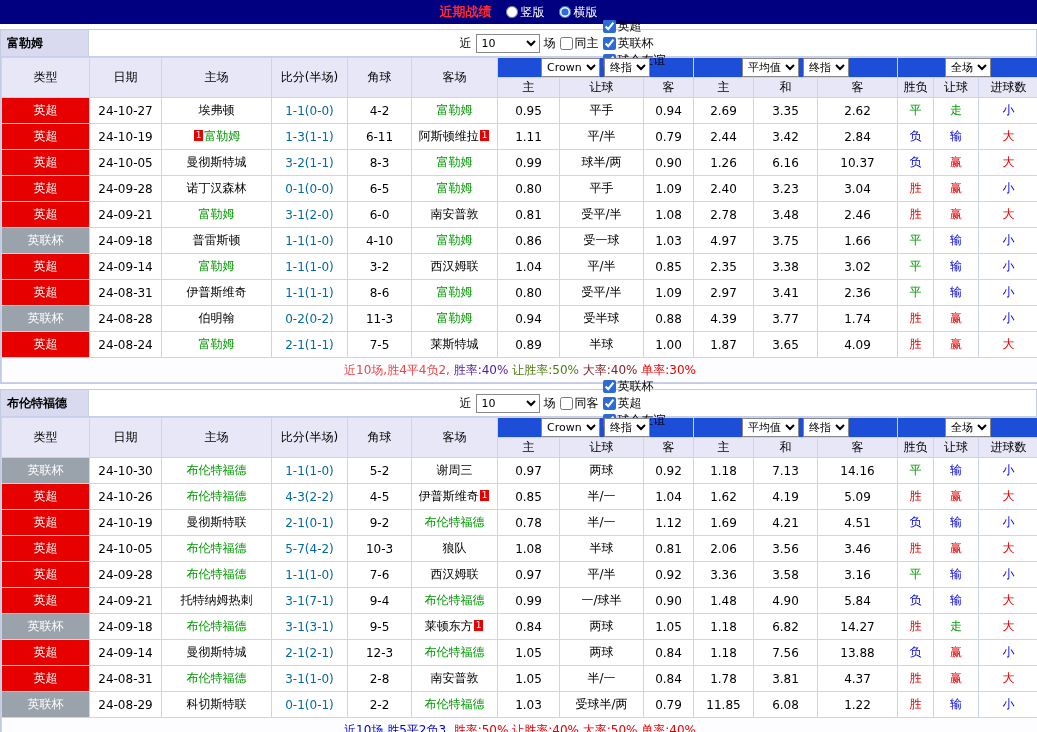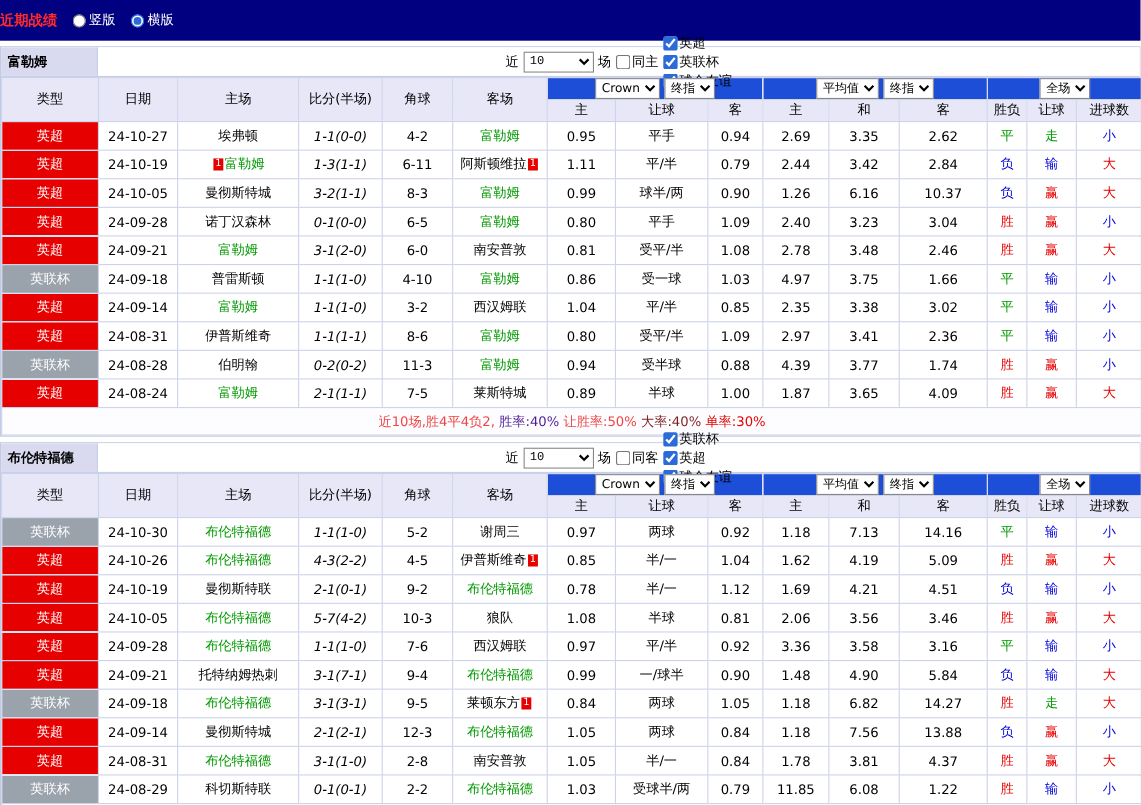--- a/index.html
+++ b/index.html
@@ -3,54 +3,54 @@
 <meta charset="utf-8">
 <style>
   * { box-sizing: border-box; }
   html,body { margin:0; padding:0; }
   body {
     width:1037px; background:#fff; color:#000;
     font-family:"DejaVu Sans","Liberation Sans",sans-serif;
     font-size:12px;
   }
   .topbar {
-    height:37px; background:#000080; display:flex; align-items:center;
-    gap:14px; color:#fff;
+    height:24px; background:#000080; display:flex; align-items:center;
+    justify-content:center; gap:14px; color:#fff;
   }
   .topbar-title { color:#ff2a2a; font-weight:bold; font-size:13px; }
   .radio-opt { display:flex; align-items:center; gap:3px; cursor:pointer; color:#fff; }
   .radio-opt input { margin:0; width:12px; height:12px; accent-color:#2b6bd8; }
 
   .section { margin-top:5px; border:1px solid #c3cbe1; }
   .band { display:flex; height:27px; border-bottom:1px solid #c9cfe8; background:#fff; }
   .team-cell {
     width:88px; background:#d9d9ef; font-weight:bold; display:flex;
     align-items:center; padding-left:6px; border-right:1px solid #c9cfe8;
   }
   .filters { flex:1; display:flex; align-items:center; justify-content:center; gap:4px; }
   .filters label { display:flex; align-items:center; gap:2px; cursor:pointer; }
   .filters input[type=checkbox] { margin:0; width:13px; height:13px; accent-color:#2b6bd8; }
   select {
     font-family:inherit; font-size:11px; height:19px; background:#fff;
     border:1px solid #888; padding:0 1px;
   }
-  .count-select { width:64px;font-family:Liberation Mono, monospace; }
+  .count-select { width:64px; }
 
   table { border-collapse:collapse; width:1035px; table-layout:fixed; }
   th, td {
     border:1px solid #cdd3ea; text-align:center; padding:0; height:26px;
     overflow:hidden; white-space:nowrap;
   }
   thead th { background:#e7e7f7; font-weight:normal; height:20px; }
   thead th.sel-cell { background:#1d4ed8; }
   tbody td { background:#fff; }
   td.t-epl { background:#e60000; color:#fff; }
   td.t-cup { background:#9aa2ac; color:#fff; }
   .focus { color:#009900; }
-  .score { color:#000000;font-style:italic; }
+  .score { color:#0369a1; }
   .c-red { color:#e60000; }
   .c-green { color:#009900; }
   .c-blue { color:#0000dd; }
   .rc {
     display:inline-block; background:#e60000; color:#fff; font-size:9px;
     line-height:11px; padding:0 2px; margin:0 1px; vertical-align:2px;
   }
   td.summary { height:25px; background:#fdfdff; font-size:12px; }
 </style>
 </head>
@@ -313,21 +313,21 @@
             <td>1.87</td>
             <td>3.65</td>
             <td>4.09</td>
             <td class="c-red">胜</td>
             <td class="c-red">赢</td>
             <td class="c-red">大</td>
           </tr>
         </tbody>
       <tfoot>
         <tr>
-          <td colspan="15" class="summary"><span style="color: #ef4444;">近10场,胜4平4负2,</span><span style="color: #4c1d95;"> 胜率:40%</span><span style="color: #ef4444; text-align: right;"> 让胜率:50%</span><span style="color: #7f1d1d;"> 大率:40%</span><span style="color: rgb(230, 0, 0);"> 单率:30%</span></td>
+          <td colspan="15" class="summary"><span style="color: #ef4444;">近10场,胜4平4负2,</span><span style="color: #4c1d95;"> 胜率:40%</span><span style="color: #4d7c0f; text-align: right;"> 让胜率:50%</span><span style="color: #7f1d1d;"> 大率:40%</span><span style="color: rgb(230, 0, 0);"> 单率:30%</span></td>
         </tr>
       </tfoot>
     </table>
   </div>
 
   <div class="section">
     <div class="band">
       <div class="team-cell">布伦特福德</div>
       <div class="filters">
         <span class="near-label">近</span>

